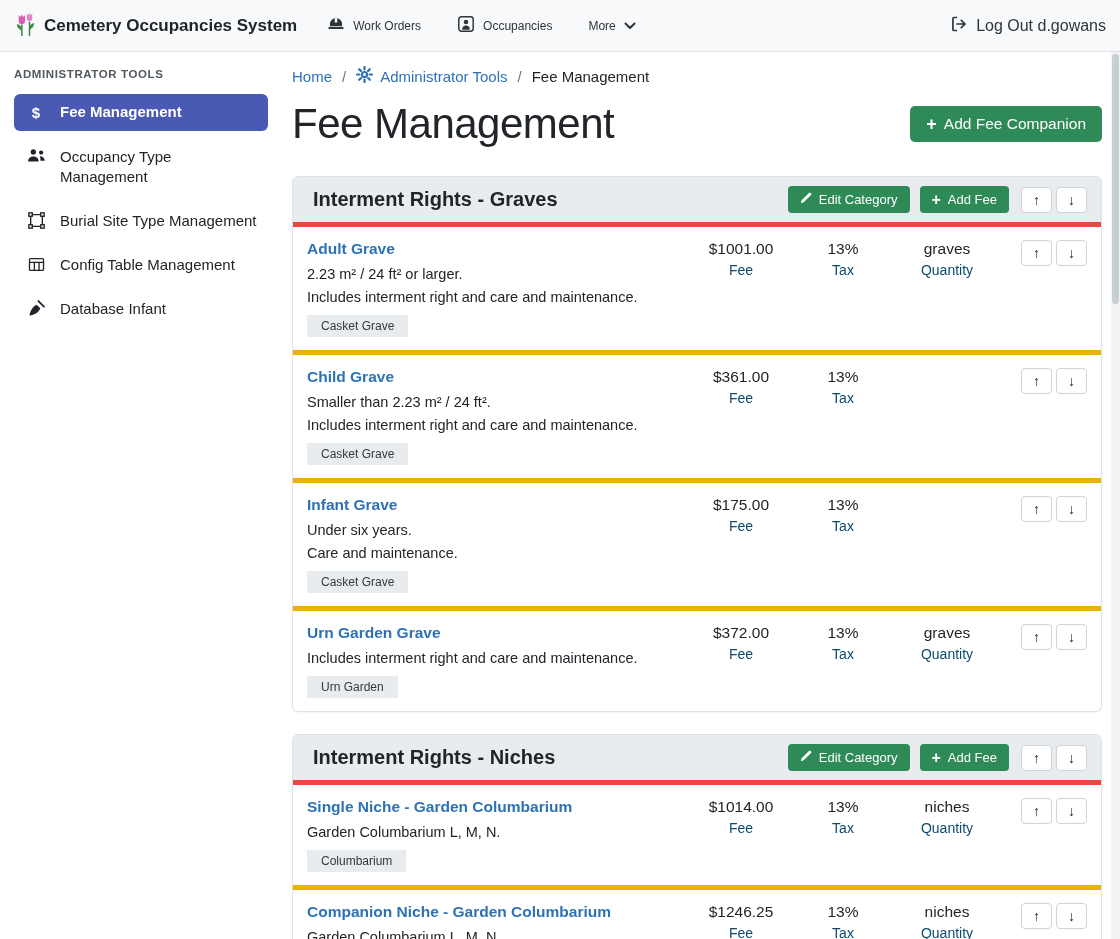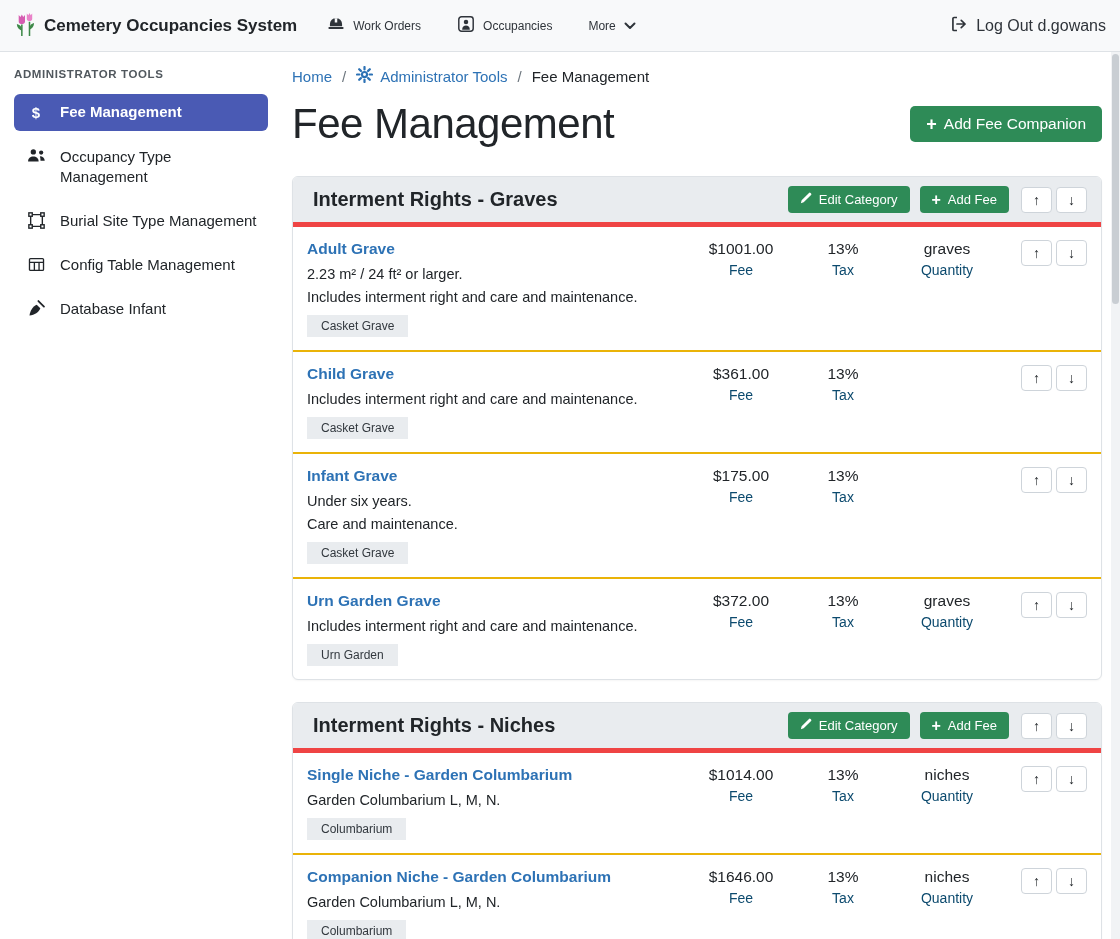--- a/index.html
+++ b/index.html
@@ -49,21 +49,21 @@
   .card { border:1px solid #dee2e6; border-radius:6px; margin-bottom:22px; background:#fff;
     box-shadow:0 1px 2px rgba(0,0,0,.04); overflow:hidden; }
   .card-header { background:var(--header-bg); border-bottom:5px solid #ef4444;
     display:flex; align-items:center; padding:9px 14px 9px 20px; gap:10px; }
   .card-title { font-size:20px; font-weight:700; flex:1; }
   .arrow-group { display:flex; gap:4px; margin-left:2px; }
   .arrow-btn { background:#fff; border:1px solid #ced4da; border-radius:4px; cursor:pointer;
     font-size:14px; color:#212529; padding:4px 11px; line-height:16px; font-family:inherit; }
 
   .fee-row { display:grid; grid-template-columns:1fr 100px 100px 104px 86px; column-gap:2px;
-    padding:13px 14px 13px 14px; border-bottom:2px solid #eab308; }
+    padding:13px 14px 13px 14px; border-bottom:5px solid #eab308; }
   .fee-row:last-child { border-bottom:none; }
   .fee-info { padding-right:10px; }
   .fee-name { color:var(--blue); font-size:15.5px; font-weight:700; text-decoration:none; cursor:pointer;
     display:inline-block; margin-bottom:5px; }
   .fee-desc { font-size:14.5px; line-height:23px; color:#212529; }
   .badge { display:inline-block; background:#e9ecef; color:#32383e; font-size:12px;
     padding:4px 14px; border-radius:0; margin-top:6px; }
   .num-col { text-align:center; }
   .num-val { font-size:15.5px; color:#212529; }
   .num-label { font-size:14px; color:#0c4a6e; margin-top:4px; }
@@ -256,20 +256,21 @@
         </div>
         <div class="row-arrows">
           <button class="arrow-btn"><span>↑</span></button>
           <button class="arrow-btn"><span>↓</span></button>
         </div>
       </div>
 
       <div class="fee-row">
         <div class="fee-info">
           <a class="fee-name">Child Grave</a>
+          <div class="fee-desc">Smaller than 2.23 m² / 24 ft².</div>
           <div class="fee-desc">Includes interment right and care and maintenance.</div>
           <span class="badge">Casket Grave</span>
         </div>
         <div class="num-col">
           <div class="num-val">$361.00</div>
           <div class="num-label">Fee</div>
         </div>
         <div class="num-col">
           <div class="num-val">13%</div>
           <div class="num-label">Tax</div>
@@ -373,21 +374,21 @@
         </div>
       </div>
 
       <div class="fee-row">
         <div class="fee-info">
           <a class="fee-name">Companion Niche - Garden Columbarium</a>
           <div class="fee-desc">Garden Columbarium L, M, N.</div>
           <span class="badge">Columbarium</span>
         </div>
         <div class="num-col">
-          <div class="num-val">$1646.00</div>
+          <div class="num-val">$1246.25</div>
           <div class="num-label">Fee</div>
         </div>
         <div class="num-col">
           <div class="num-val">13%</div>
           <div class="num-label">Tax</div>
         </div>
         <div class="num-col">
           <div class="num-val">niches</div>
           <div class="num-label">Quantity</div>
         </div>

